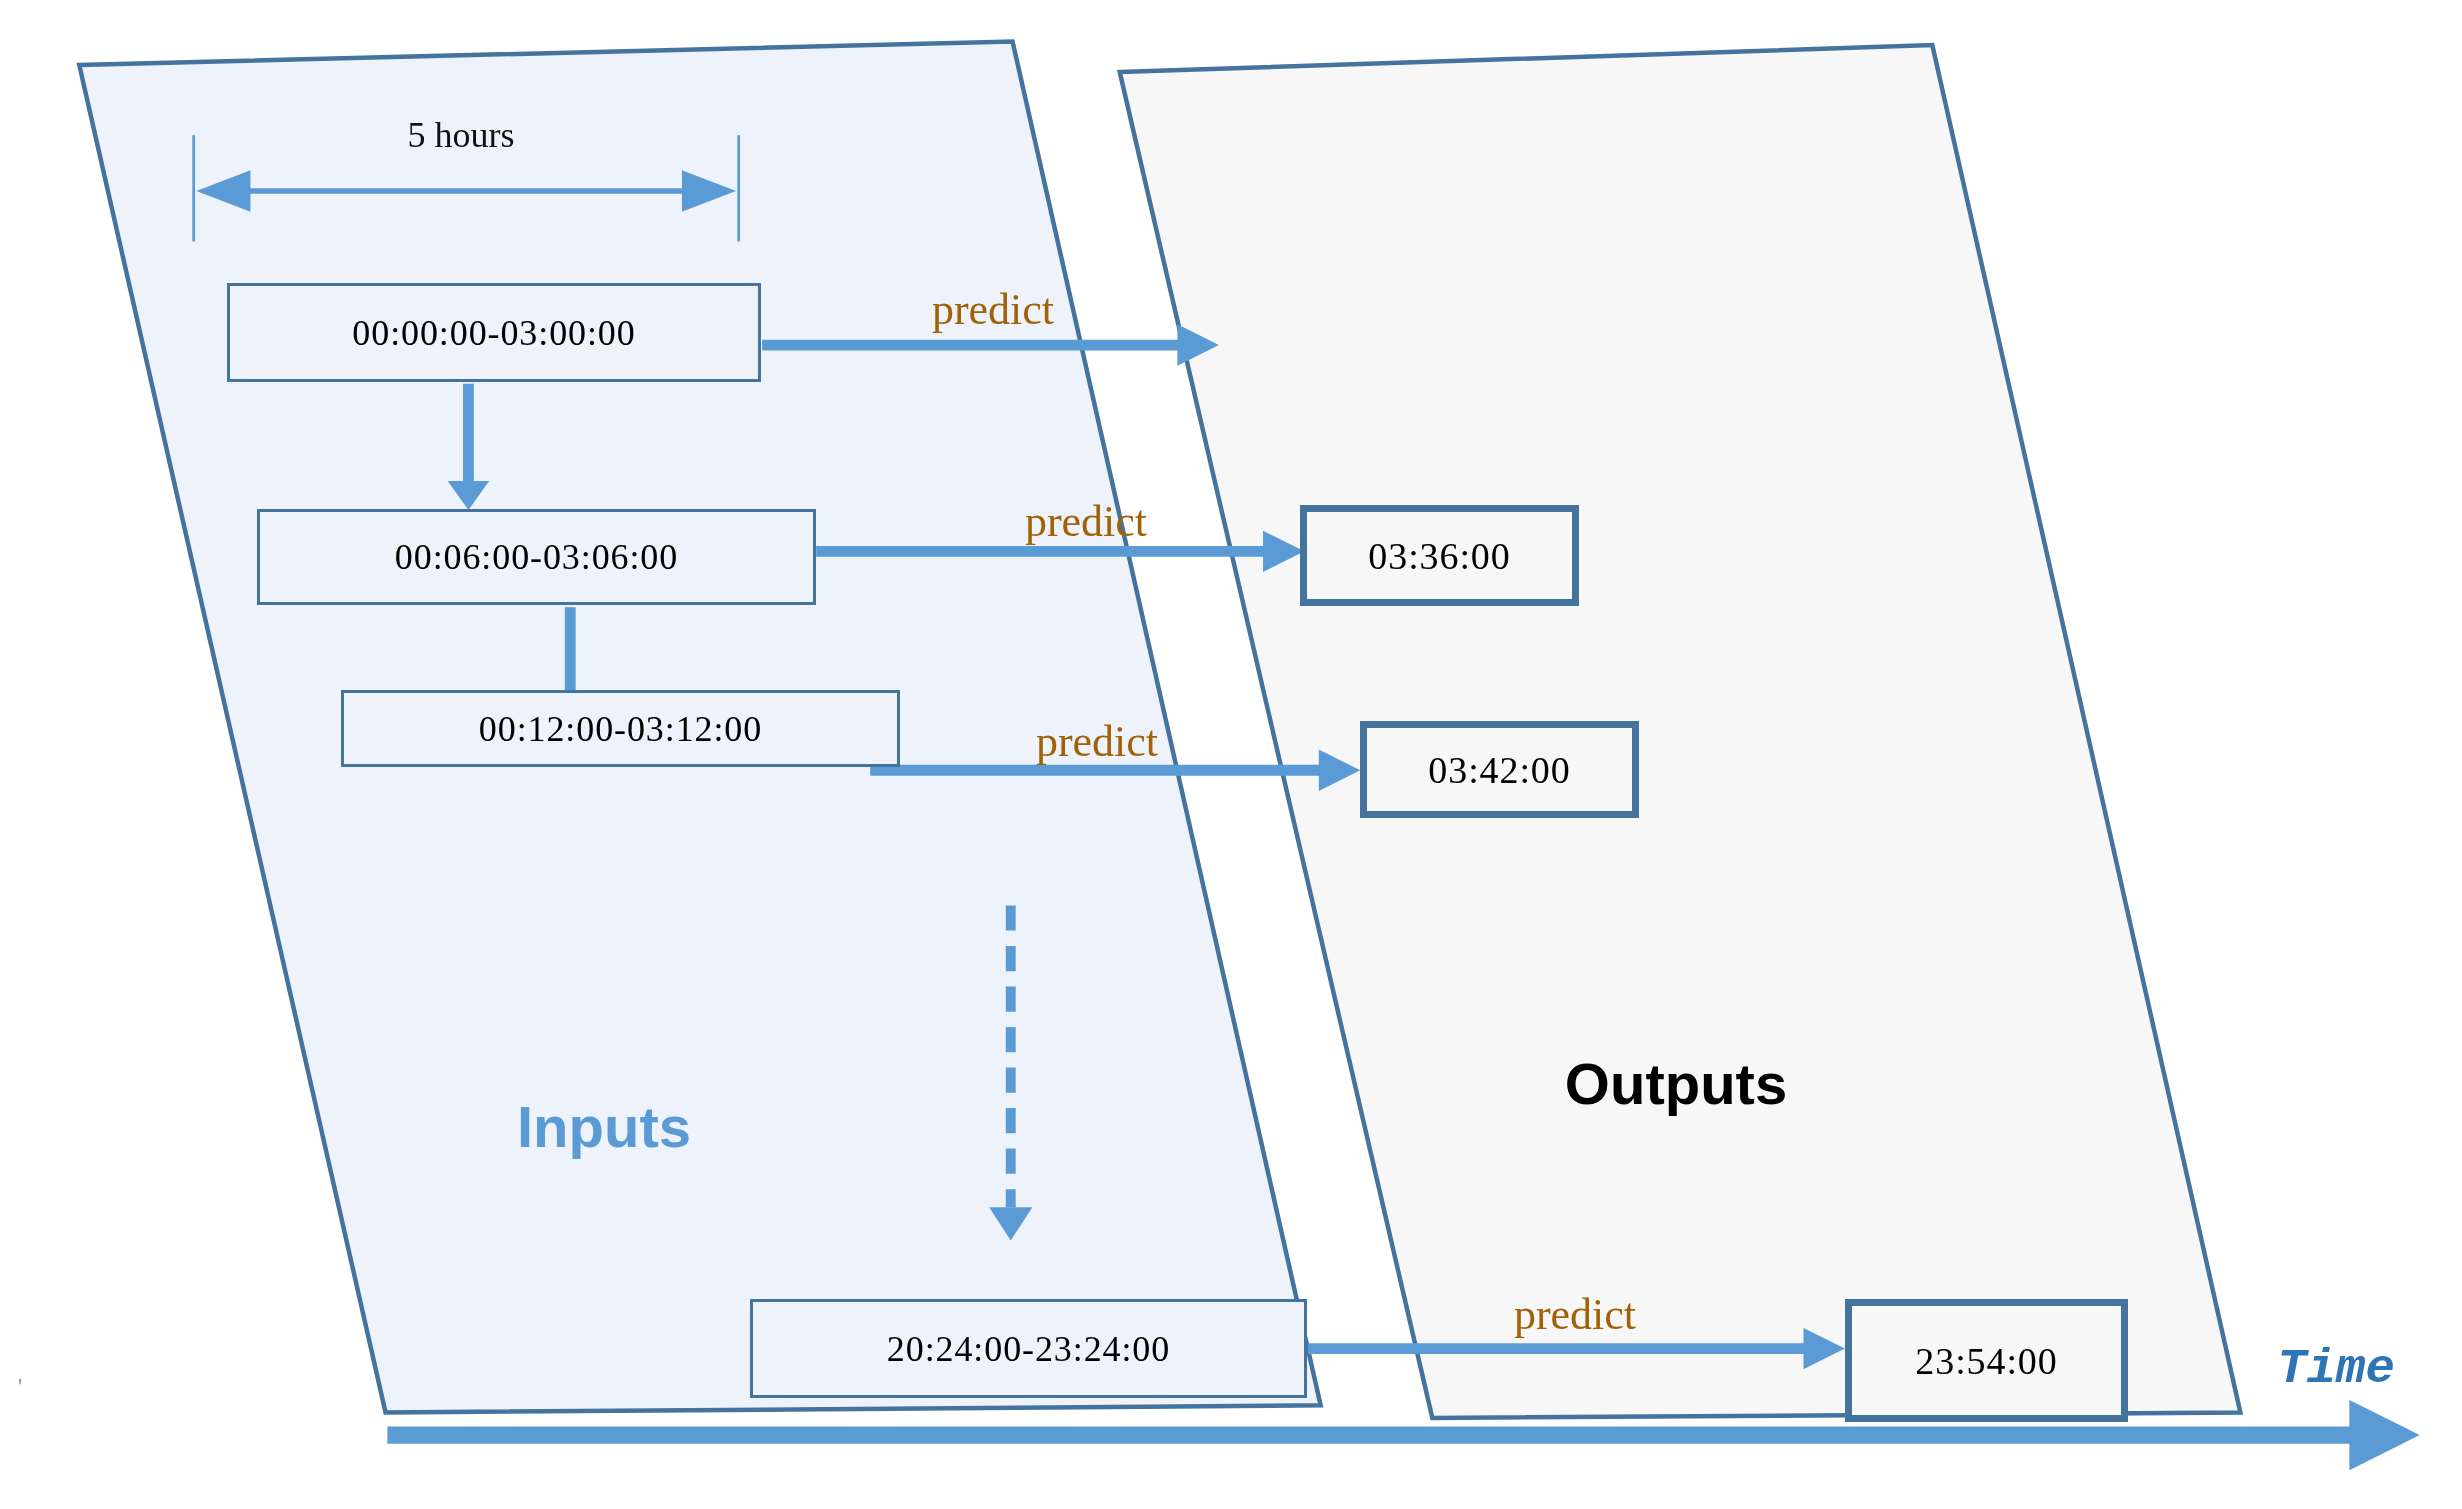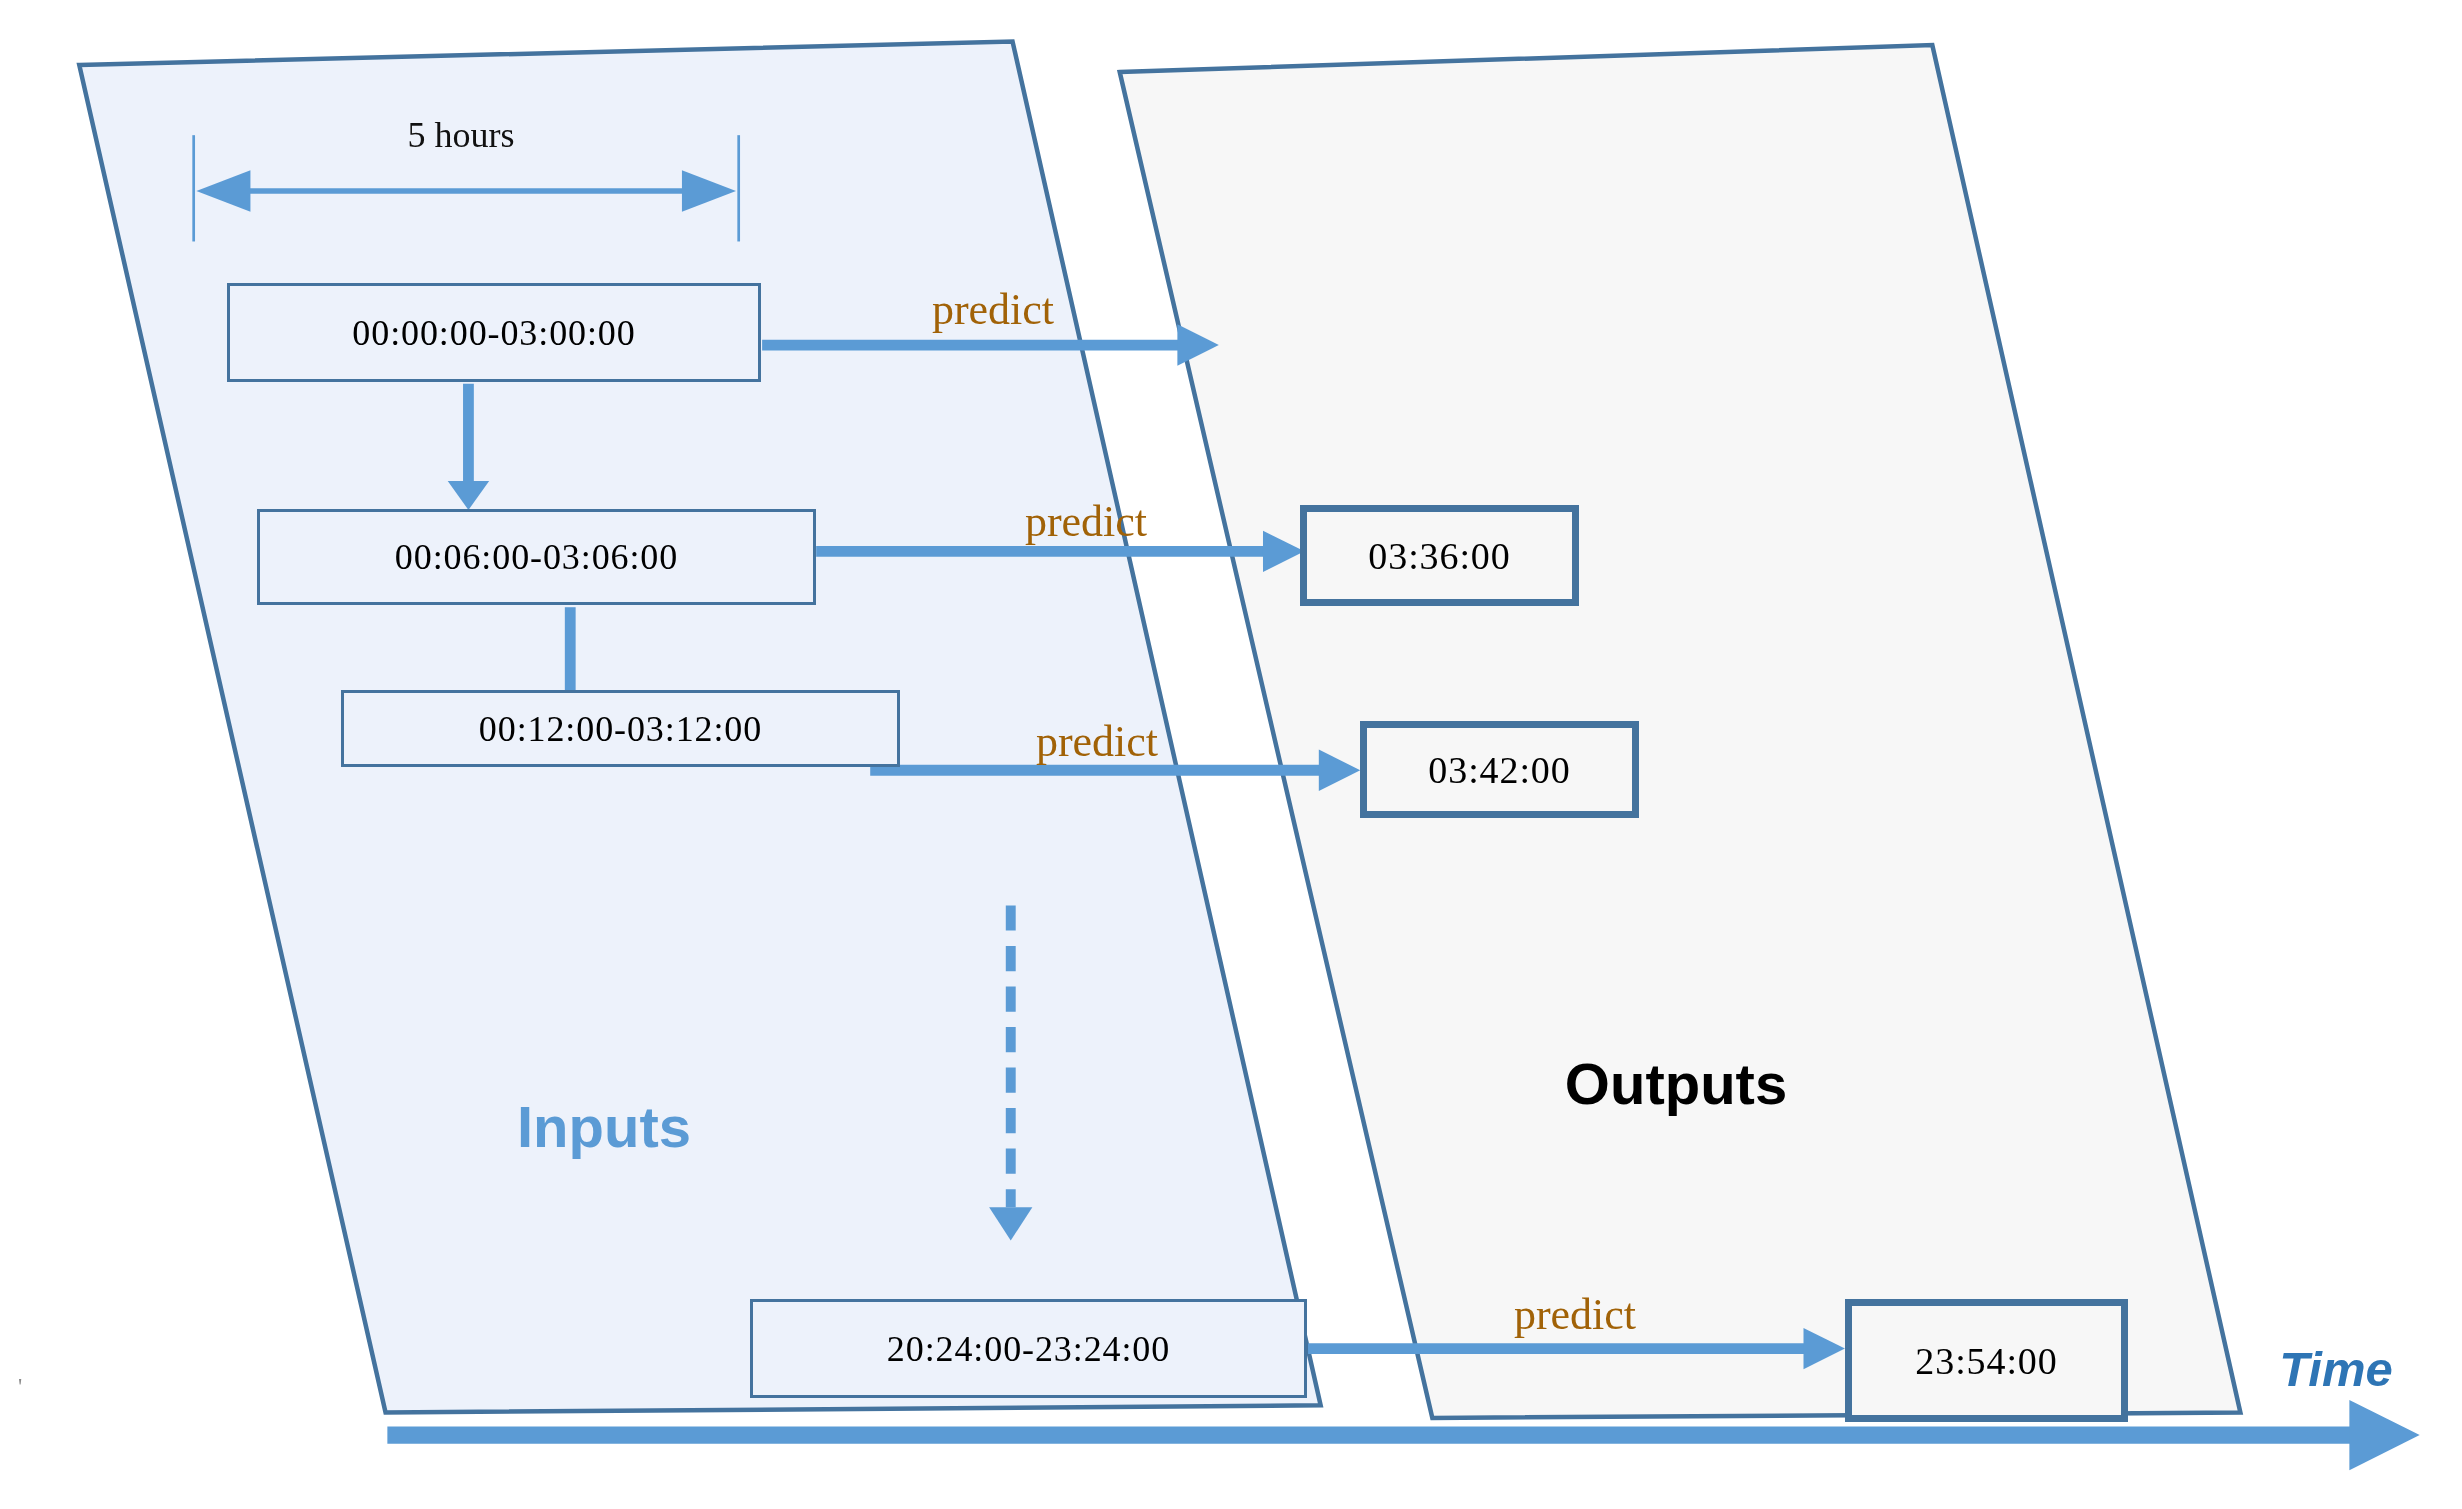--- a/index.html
+++ b/index.html
@@ -36,21 +36,21 @@
     font-size:36px;color:#111;
   }
   .panel-label{
     font-family:"Liberation Sans", sans-serif;
     font-weight:bold;
     font-size:58px;
   }
   .inputs-label{color:#5b9bd5;}
   .outputs-label{color:#000000;}
   .time-label{
-    font-family:Liberation Sans, sans-serif;
+    font-family:Liberation Mono, monospace;
     font-style:italic;
     font-weight:600;
     font-size:49px;
     color:#2e75b5;
   }
   .stray{
     font-size:23.4px;color:#8a8a8a;
     font-family:"Liberation Serif", serif;
   }
 </style>

